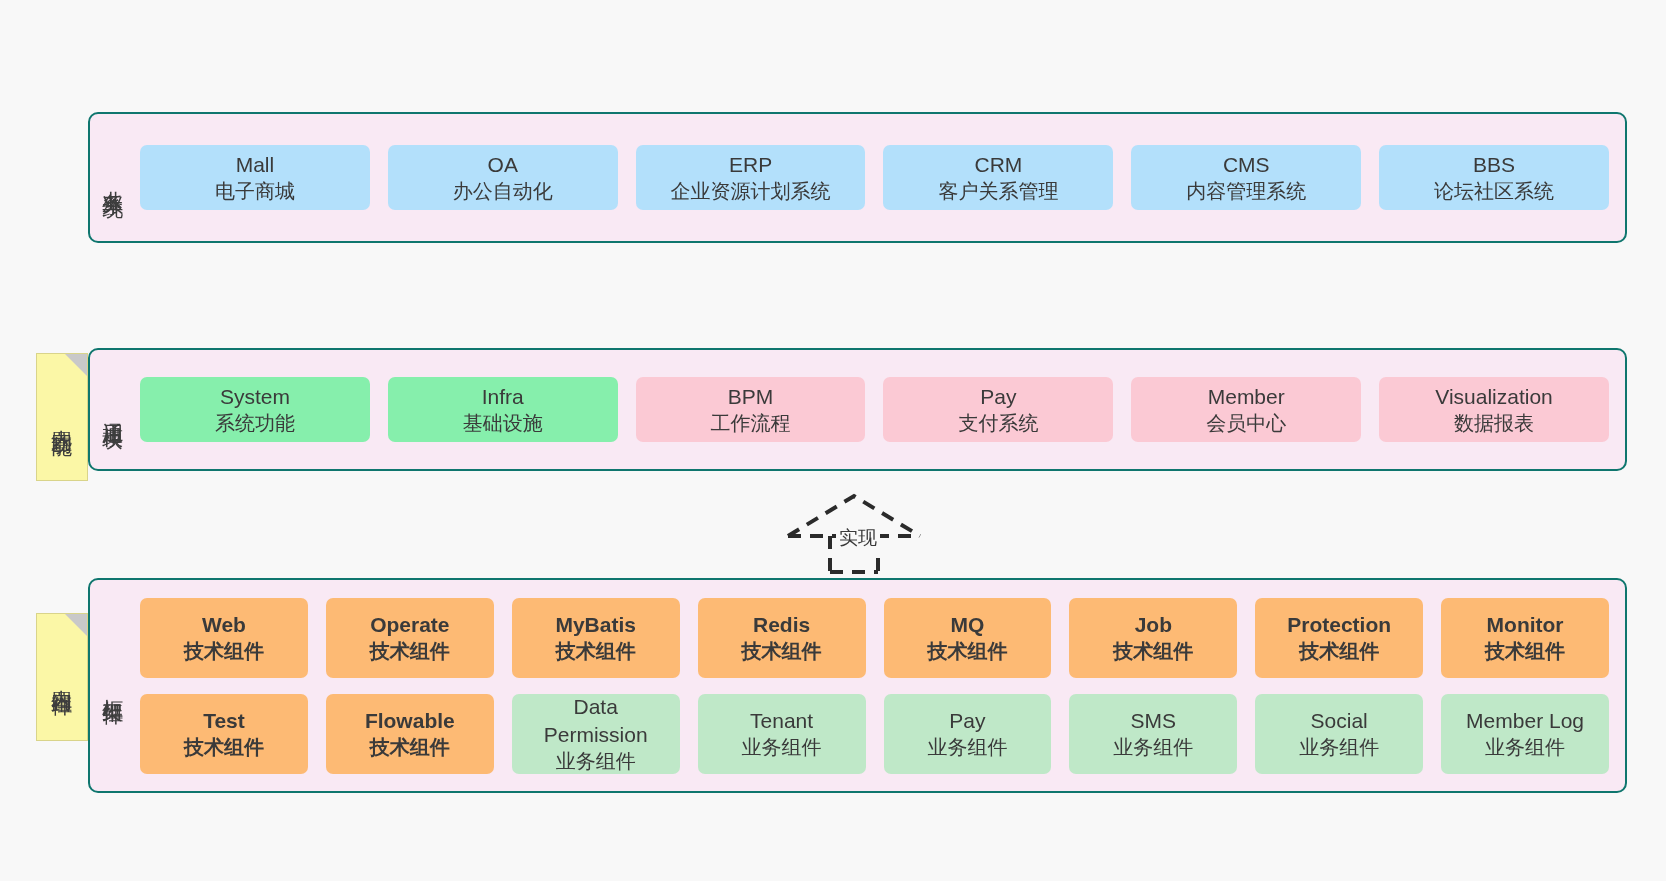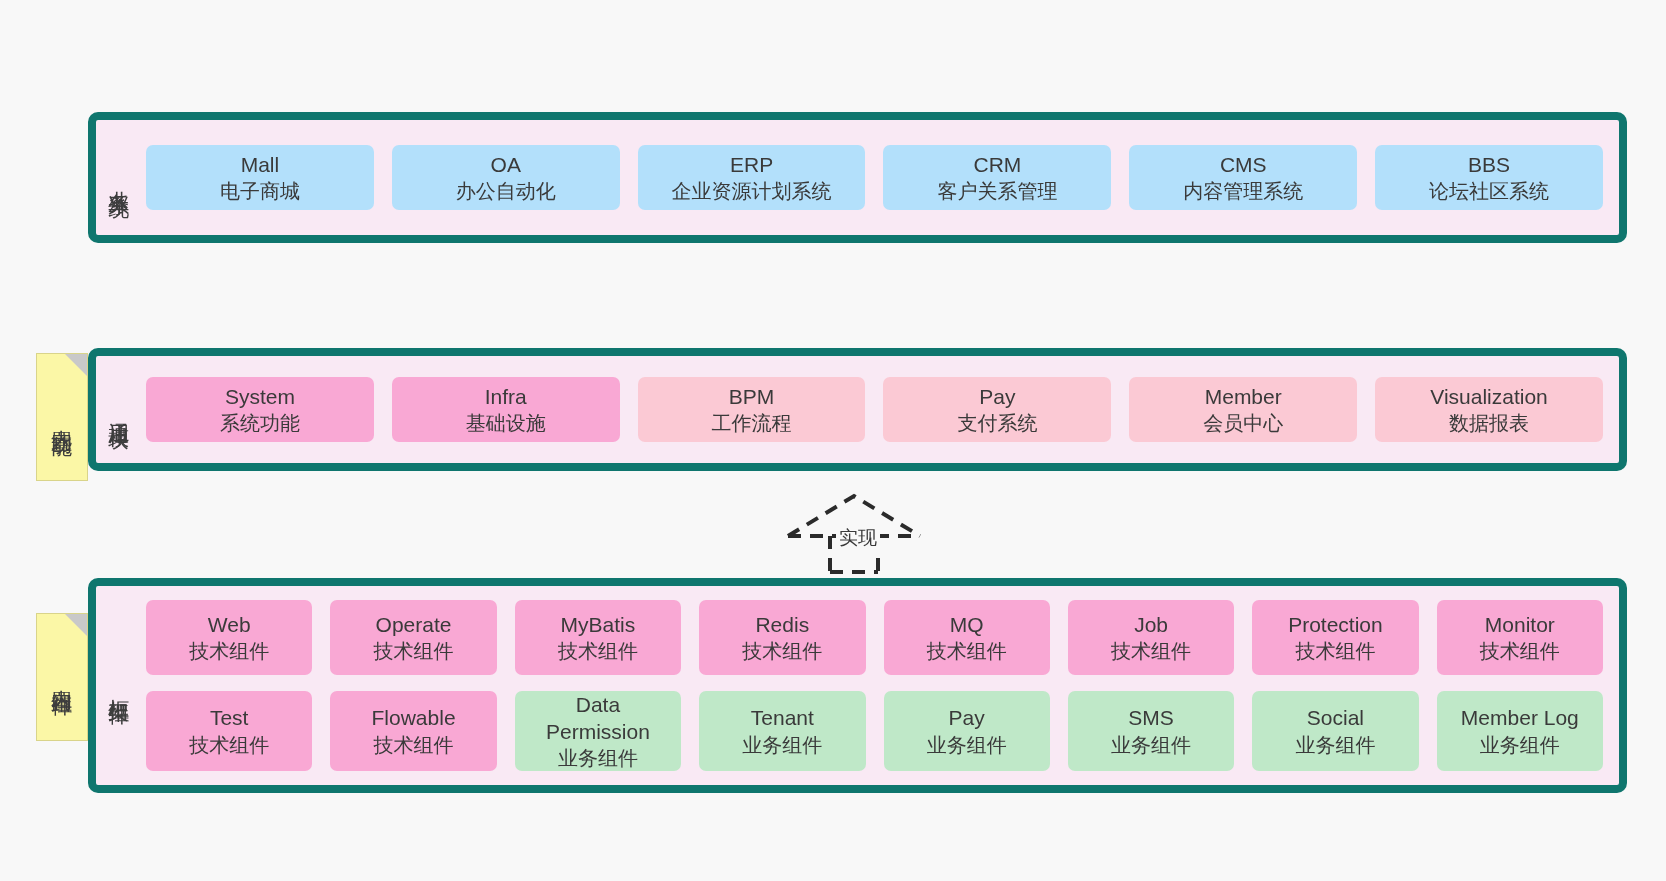--- a/index.html
+++ b/index.html
@@ -10,21 +10,21 @@
     color:#333;
     position:relative;
     overflow:hidden;
   }
   .canvas{position:absolute;left:0;top:0;width:1666px;height:881px;}
 
   
   .layer{
     position:absolute;
     background:#f9e9f4;
-    border:8px solid #0f766e;
+    border:2px solid #0f766e;
     border-radius:10px;
     box-sizing:border-box;
     display:flex;
     align-items:stretch;
   }
   .layer-title{
     flex:0 0 auto;
     width:46px;
     display:flex;
     align-items:center;
@@ -61,23 +61,23 @@
     justify-content:center;
     text-align:center;
     line-height:1.30;
     box-sizing:border-box;
     padding:6px 4px;
   }
   .card .t1{font-size:21px;color:#3a3a3a;}
   .card .t2{font-size:20px;color:#3a3a3a;}
 
   .blue{background:#b3e0fb;}
-  .red{background:#f9a8d4;}
+  .red{background:#86efac;}
   .pink{background:#fbc9d4;}
-  .green{background:#f9a8d4;}
+  .green{background:#fdba74;font-weight:bold;}
   .lgreen{background:#bfe8c8;}
 
   
   .note{
     position:absolute;
     background:#fbf7a6;
     border:1px solid #d9d48a;
     box-sizing:border-box;
     display:flex;
     align-items:center;

